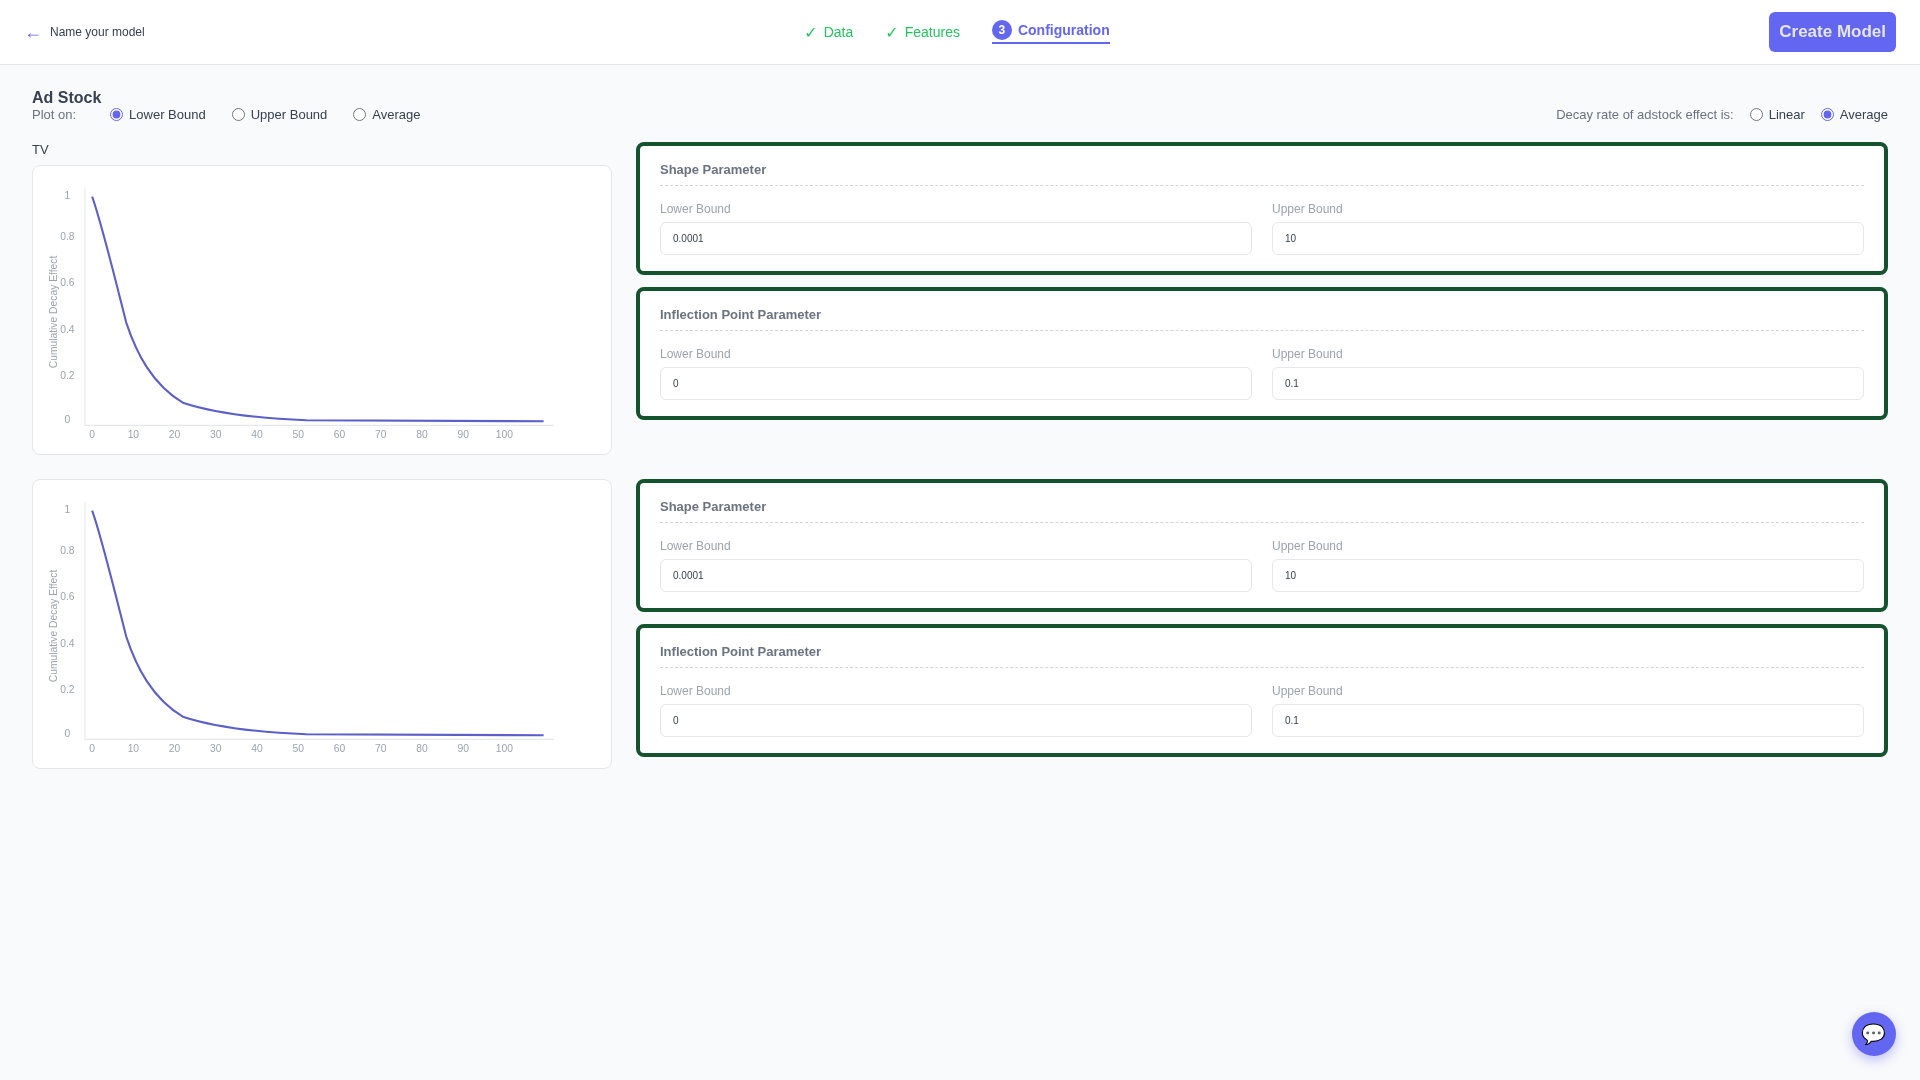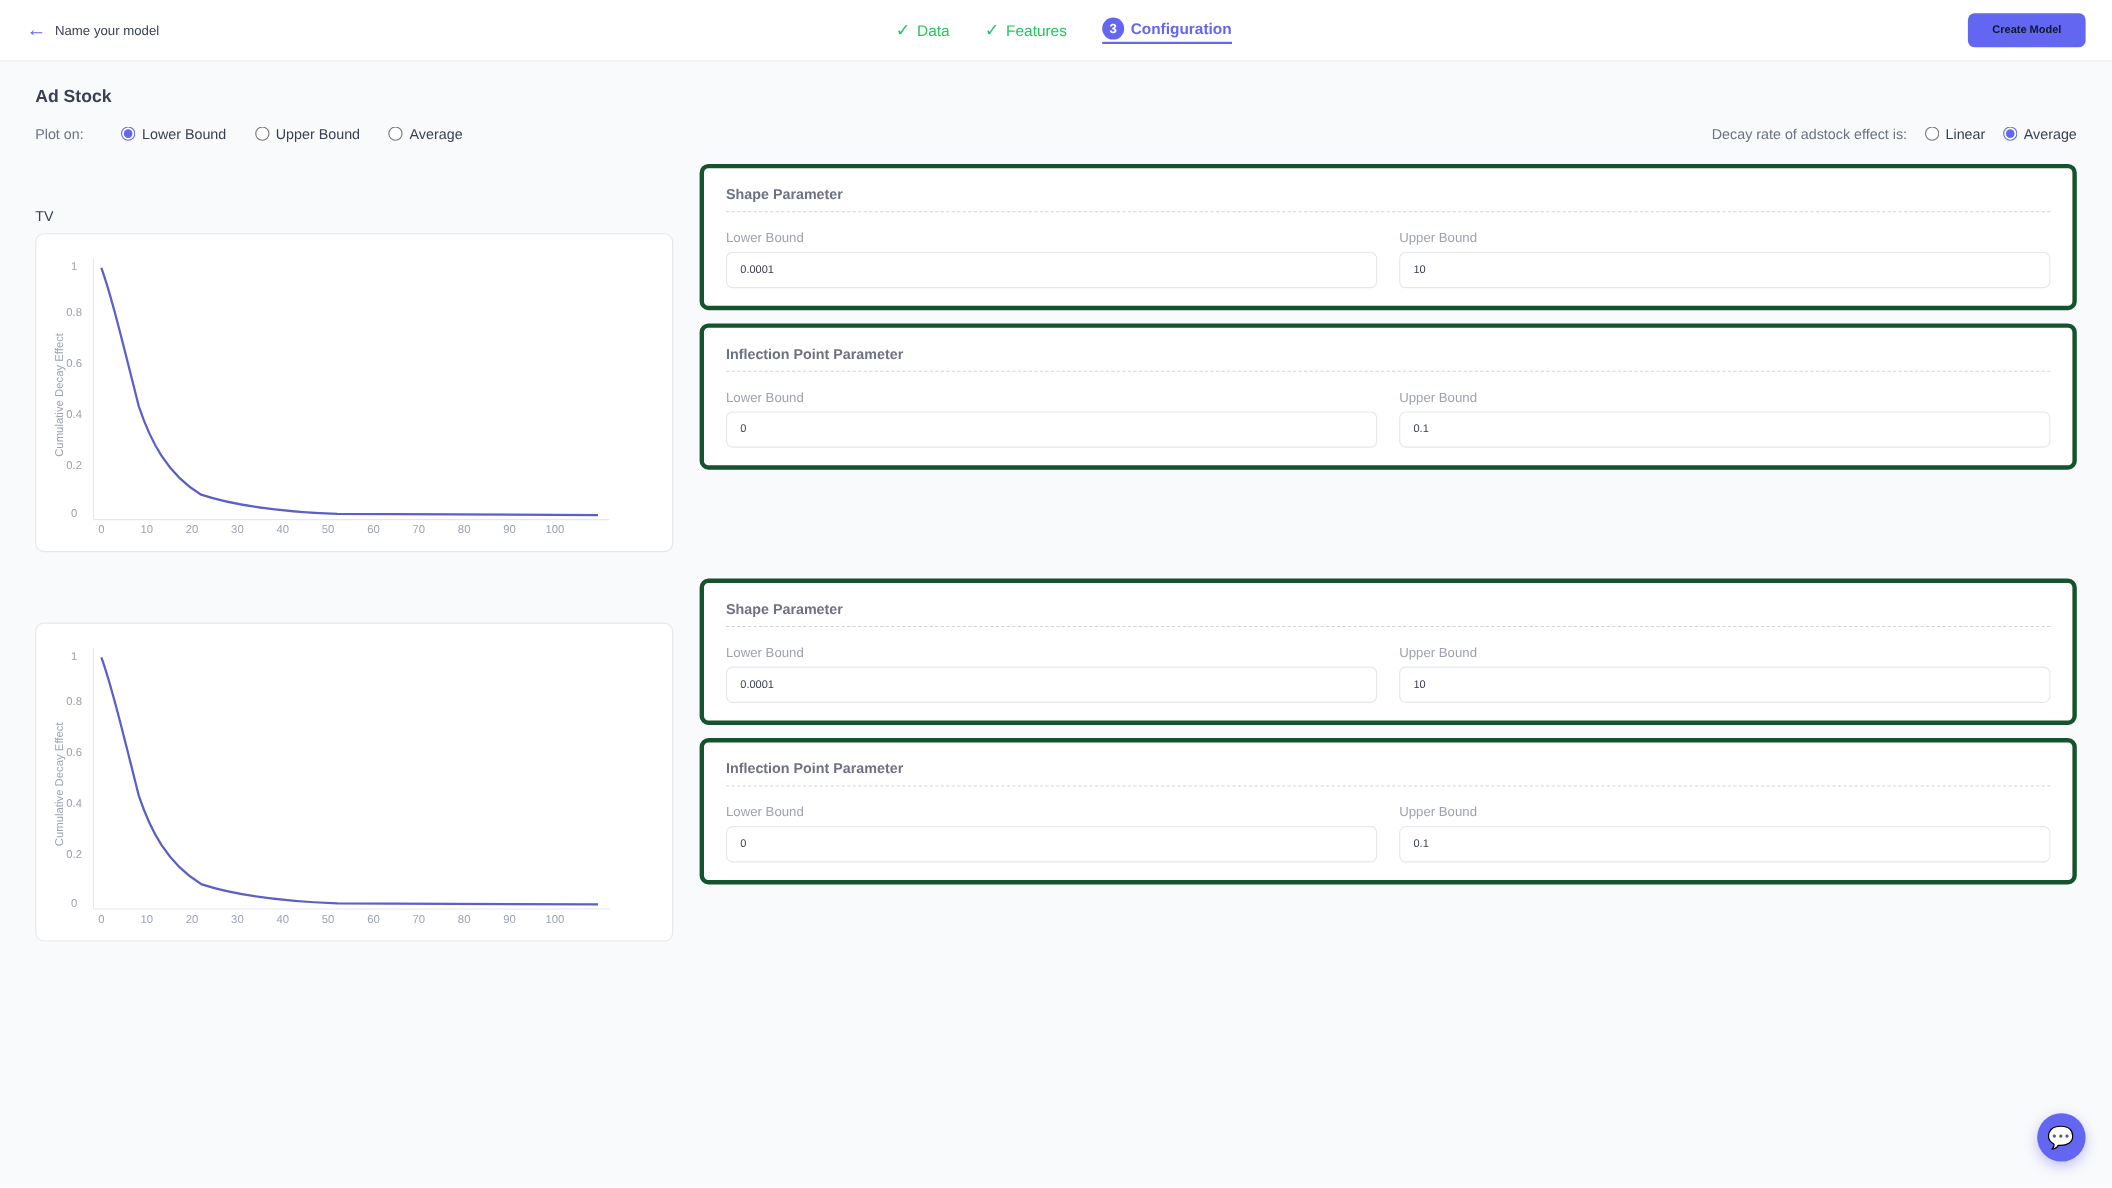--- a/index.html
+++ b/index.html
@@ -14,41 +14,41 @@
     .header-left { display: flex; align-items: center; gap: 8px; }
     .back-arrow { color: #6366f1; cursor: pointer; font-size: 18px; }
     .model-name { font-size: 12px; font-weight: 500; color: #374151; }
     .header-steps { display: flex; align-items: center; gap: 32px; }
     .step { display: flex; align-items: center; gap: 6px; font-size: 14px; color: #9ca3af; }
     .step.completed { color: #22c55e; }
     .step.active { color: #6366f1; font-weight: 600; border-bottom: 2px solid #6366f1; padding-bottom: 2px; }
     .step-check { color: #22c55e; font-size: 16px; }
     .step-num { width: 20px; height: 20px; border-radius: 50%; background: #6366f1; color: #fff; display: flex; align-items: center; justify-content: center; font-size: 12px; font-weight: 700; }
     .create-btn {
-      background: #6366f1; color: #0f172a; border: none; border-radius: 6px;
-      padding: 10px 22px; font-size: 10px; font-weight: 600; cursor: pointer;
+      background: #6366f1; color: #e5e5e5; border: none; border-radius: 6px;
+      padding: 10px 10px; font-size: 17px; font-weight: 600; cursor: pointer;
     }
 
     
     .main { padding: 24px 32px; background: #f9fafb; min-height: calc(100vh - 57px); }
 
     
-    .section-title { font-size: 16px; font-weight: 600; color: #374151; margin-bottom: 16px; }
+    .section-title { font-size: 16px; font-weight: 600; color: #374151; margin-bottom: 0; }
 
     
     .plot-controls { display: flex; align-items: center; justify-content: space-between; margin-bottom: 20px; }
     .radio-group { display: flex; align-items: center; gap: 26px; }
     .radio-label { display: flex; align-items: center; gap: 6px; cursor: pointer; font-size: 13px; color: #374151; }
     .radio-label input[type="radio"] { accent-color: #6366f1; }
     .plot-on-label { font-size: 13px; color: #6b7280; margin-right: 8px; }
     .decay-rate-label { font-size: 13px; color: #6b7280; }
 
     
     .two-col { display: flex; gap: 24px; margin-bottom: 24px; }
-    .chart-col { flex: 0 0 580px; margin-top: 40px; }
+    .chart-col { flex: 0 0 580px; }
     .param-col { flex: 1; }
 
     .channel-label { font-size: 13px; color: #374151; margin-bottom: 8px; font-weight: 500; }
 
     
     .chart-container {
       background: #fff; border: 1px solid #e5e7eb; border-radius: 8px;
       padding: 12px 8px 8px 8px; position: relative; height: 290px;
     }
     svg.chart { width: 100%; height: 100%; }

